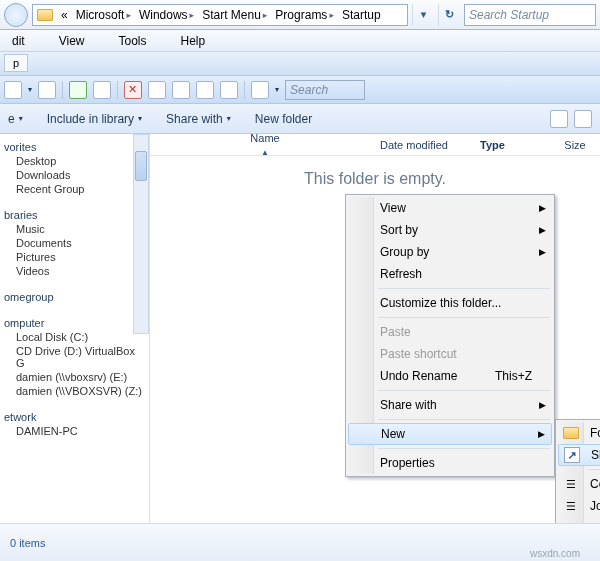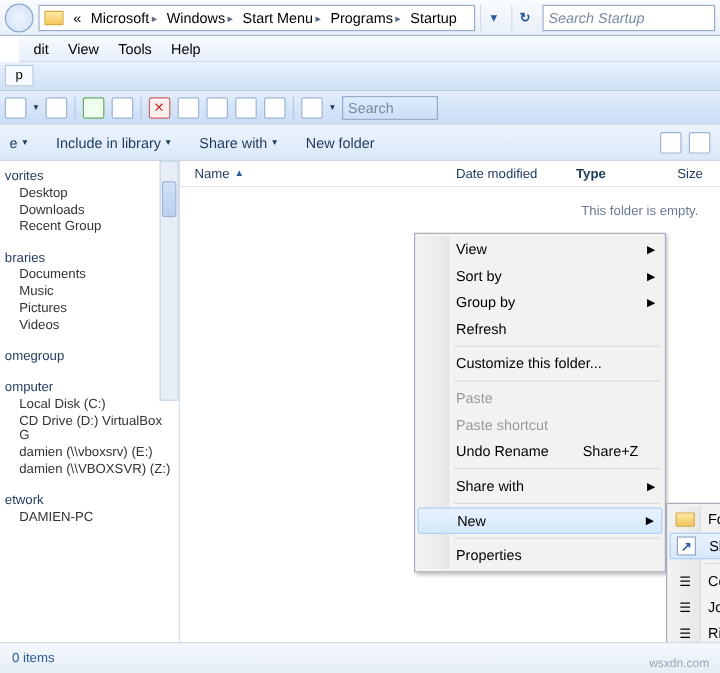--- a/index.html
+++ b/index.html
@@ -6,81 +6,81 @@
 body { font-family: "Segoe UI", Tahoma, sans-serif; font-size: 12px; background: #fff; width: 600px; height: 561px; overflow: hidden; position: relative; color: #000; }
 
 
 .addrbar { display: flex; height: 30px; background: linear-gradient(#fafcfe,#e8eff8); border-bottom: 1px solid #a8b8cc; align-items: center; padding: 2px 4px; gap: 4px; }
 .navbtn { width: 24px; height: 24px; border-radius: 50%; background: radial-gradient(#eef5ff,#cfe0f5); border: 1px solid #8ba8c8; }
 .bc { flex: 1; height: 22px; background: #fff; border: 1px solid #9aaccb; display: flex; align-items: center; overflow: hidden; }
 .bc-seg { padding: 0 4px; display: flex; align-items: center; gap: 2px; height: 100%; cursor: default; }
 .bc-arrow { color: #5a6b85; font-size: 9px; }
 .folder-ico { width: 16px; height: 12px; background: linear-gradient(#ffe9a6,#f3c659); border: 1px solid #d9a93a; border-radius: 1px; }
 .bc-btn { width: 22px; height: 22px; display: flex; align-items: center; justify-content: center; color: #2b5a9b; font-size: 11px; border-left: 1px solid #d0dce9; }
-.searchbox { width: 144px; height: 22px; border: 1px solid #9aaccb; background: #fff; display: flex; align-items: center; padding: 0 4px; color: #7a8aa0; font-style: italic; }
-
-
-.menubar { height: 22px; background: linear-gradient(#f7fbff,#e7eef9); border-bottom: 1px solid #c7d4e6; display: flex; align-items: center; padding: 0 4px; gap: 0; margin-left: 16px; }
+.searchbox { width: 132px; height: 22px; border: 1px solid #9aaccb; background: #fff; display: flex; align-items: center; padding: 0 4px; color: #7a8aa0; font-style: italic; }
+
+
+.menubar { height: 22px; background: linear-gradient(#f7fbff,#e7eef9); border-bottom: 1px solid #c7d4e6; display: flex; align-items: center; padding: 0 4px; gap: 18px; }
 .menu-item { padding: 2px 8px; cursor: default; }
 
 
 .tabrow { height: 24px; background: linear-gradient(#e8f1fd,#cfe0f5); border-bottom: 1px solid #b7c7de; padding: 2px 4px; }
 .tab { height: 18px; padding: 0 8px; display: inline-flex; align-items: center; background: #f7fbff; border: 1px solid #b7c7de; font-size: 11px; }
 
 
 .iconbar { height: 28px; background: linear-gradient(#e3eefc,#c8ddf6); border-bottom: 1px solid #b7c7de; display: flex; align-items: center; padding: 0 4px; gap: 6px; }
 .ico-btn { width: 18px; height: 18px; border: 1px solid #9eb4d2; border-radius: 2px; background: #fefefe; }
 .ico-btn.red { border-color: #c66; background: #fee; position: relative; }
 .ico-btn.red::before { content: "✕"; color: #b33; font-size: 11px; position: absolute; top: 1px; left: 3px; }
 .ico-btn.green { border-color: #6a6; background: #efe; }
 .sep { width: 1px; height: 18px; background: #b7c7de; }
-.toolbar-search { width: 80px; height: 20px; border: 1px solid #9aaccb; color: #7a8aa0; padding: 0 4px; display: flex; align-items: center; }
+.toolbar-search { width: 80px; height: 20px; border: 1px solid #9aaccb; color: #7a8aa0; font-style: italic; padding: 0 4px; display: flex; align-items: center; }
 
 
 .orgbar { height: 30px; background: linear-gradient(#ecf3fc,#dbe8f9); border-bottom: 1px solid #bccbe0; display: flex; align-items: center; padding: 0 8px; gap: 24px; color: #1e395b; }
 .org-item { display: inline-flex; align-items: center; gap: 4px; cursor: default; }
 .dd-arrow { font-size: 8px; color: #1e395b; }
 .orgbar-right { margin-left: auto; display: flex; gap: 6px; }
 
 
 .content { display: flex; height: 405px; }
 .navpane { width: 150px; border-right: 1px solid #d6e0ed; padding: 6px 4px 6px 0; position: relative; font-size: 11px; color: #1e395b; }
 .navpane .grp { margin-bottom: 12px; }
 .nav-itm { padding: 1px 0 1px 4px; cursor: default; }
 .nav-sub { padding: 1px 0 1px 16px; color: #333; cursor: default; }
 .scroll { position: absolute; right: 0; top: 0; width: 16px; height: 200px; background: #e8eef7; border: 1px solid #c9d7ea; }
 .scroll .thumb { width: 12px; height: 30px; margin: 16px auto; background: linear-gradient(#d2e2f7,#b9d1ef); border: 1px solid #9eb4d2; border-radius: 2px; }
 
 .filepane { flex: 1; position: relative; }
 .cols { height: 22px; border-bottom: 1px solid #e0e6ef; display: flex; align-items: center; color: #1e395b; font-size: 11px; }
-.col-name { width: 230px; padding-left: 12px; display: flex; align-items: center; gap: 4px; }
+.col-name { width: 230px; display: flex; align-items: center; gap: 4px; flex-direction: column; }
 .col-dm { width: 100px; }
 .col-type { width: 80px; font-weight: bold; }
 .col-size { flex: 1; text-align: center; padding-right: 10px; }
 .sort-arr { font-size: 8px; color: #2b5a9b; }
-.empty-msg { text-align: right; color: #6b7b92; padding: 14px 18px; font-size: 11px; }
+.empty-msg { text-align: center; color: #6b7b92; padding: 14px 18px; font-size: 16px; }
 
 
 .ctxmenu { position: absolute; background: #f2f2f2; border: 1px solid #a7b0bc; box-shadow: 2px 2px 3px rgba(0,0,0,0.25); font-size: 12px; padding: 2px; }
 .ctxmenu-strip { position: absolute; left: 2px; top: 2px; bottom: 2px; width: 26px; background: linear-gradient(90deg,#f2f2f2,#e8e8e8); border-right: 1px solid #d8dde5; }
 .ctx-item { position: relative; height: 22px; display: flex; align-items: center; padding-left: 32px; padding-right: 20px; cursor: default; }
 .ctx-item.disabled { color: #9a9a9a; }
 .ctx-item .shortcut { position: absolute; right: 20px; }
 .ctx-item .sub-arr { position: absolute; right: 6px; font-size: 9px; }
 .ctx-item.hl { background: linear-gradient(#e9f2fe,#d5e8fc); border: 1px solid #aecff7; border-radius: 2px; text-align: center; }
 .ctx-sep { height: 1px; background: #d8dde5; margin: 3px 2px 3px 30px; }
 
 
 .sub-ico { position: absolute; left: 5px; width: 16px; height: 16px; display: flex; align-items: center; justify-content: center; font-size: 11px; }
 .sub-ico.folder { width: 16px; height: 12px; top: 5px; background: linear-gradient(#ffe9a6,#f3c659); border: 1px solid #d9a93a; border-radius: 1px; }
 .sub-ico.shortcut { border: 1px solid #90a5c6; background: #fff; color: #2b5a9b; font-weight: bold; }
 
 
-.status { position: absolute; left: 0; bottom: 0; width: 100%; height: 26px; background: linear-gradient(#f5f9fe,#e6edf7); border-top: 1px solid #d2dce9; display: flex; align-items: center; padding: 0 10px; font-size: 11px; color: #2b5a9b; }
-.watermark { position: absolute; right: 9px; bottom: 2px; font-size: 10px; color: #9aa5b3; }
+.status { position: absolute; left: 0; bottom: 0; width: 100%; height: 38px; background: linear-gradient(#f5f9fe,#e6edf7); border-top: 1px solid #d2dce9; display: flex; align-items: center; padding: 0 10px; font-size: 11px; color: #2b5a9b; }
+.watermark { position: absolute; right: 20px; bottom: 2px; font-size: 10px; color: #9aa5b3; }
 </style>
 </head>
 <body>
 
 <div class="addrbar">
   <div class="navbtn"></div>
   <div class="bc">
     <div class="bc-seg">
         <span class="folder-ico"></span>
       </div>
@@ -173,22 +173,22 @@
       </div>
 
     <div class="grp">
       <div class="nav-itm">vorites</div>
       <div class="nav-sub">Desktop</div>
       <div class="nav-sub">Downloads</div>
       <div class="nav-sub">Recent Group</div>
     </div>
     <div class="grp">
       <div class="nav-itm">braries</div>
+      <div class="nav-sub">Music</div>
       <div class="nav-sub">Documents</div>
-      <div class="nav-sub">Music</div>
       <div class="nav-sub">Pictures</div>
       <div class="nav-sub">Videos</div>
     </div>
     <div class="grp">
       <div class="nav-itm">omegroup</div>
     </div>
     <div class="grp">
       <div class="nav-itm">omputer</div>
       <div class="nav-sub">Local Disk (C:)</div>
       <div class="nav-sub">CD Drive (D:) VirtualBox G</div>
@@ -228,21 +228,21 @@
           <span class="sub-arr">▶</span>
         </div>
       <div class="ctx-item">Refresh</div>
       <div class="ctx-sep"></div>
       <div class="ctx-item">Customize this folder...</div>
       <div class="ctx-sep"></div>
       <div class="ctx-item disabled">Paste</div>
       <div class="ctx-item disabled">Paste shortcut</div>
       <div class="ctx-item">
           <span>Undo Rename</span>
-          <span class="shortcut">Share+Z</span>
+          <span class="shortcut">This+Z</span>
         </div>
       <div class="ctx-sep"></div>
       <div class="ctx-item">
           <span>Share with</span>
           <span class="sub-arr">▶</span>
         </div>
       <div class="ctx-sep"></div>
       <div class="ctx-item hl">
           <span>New</span>
           <span class="sub-arr">▶</span>

